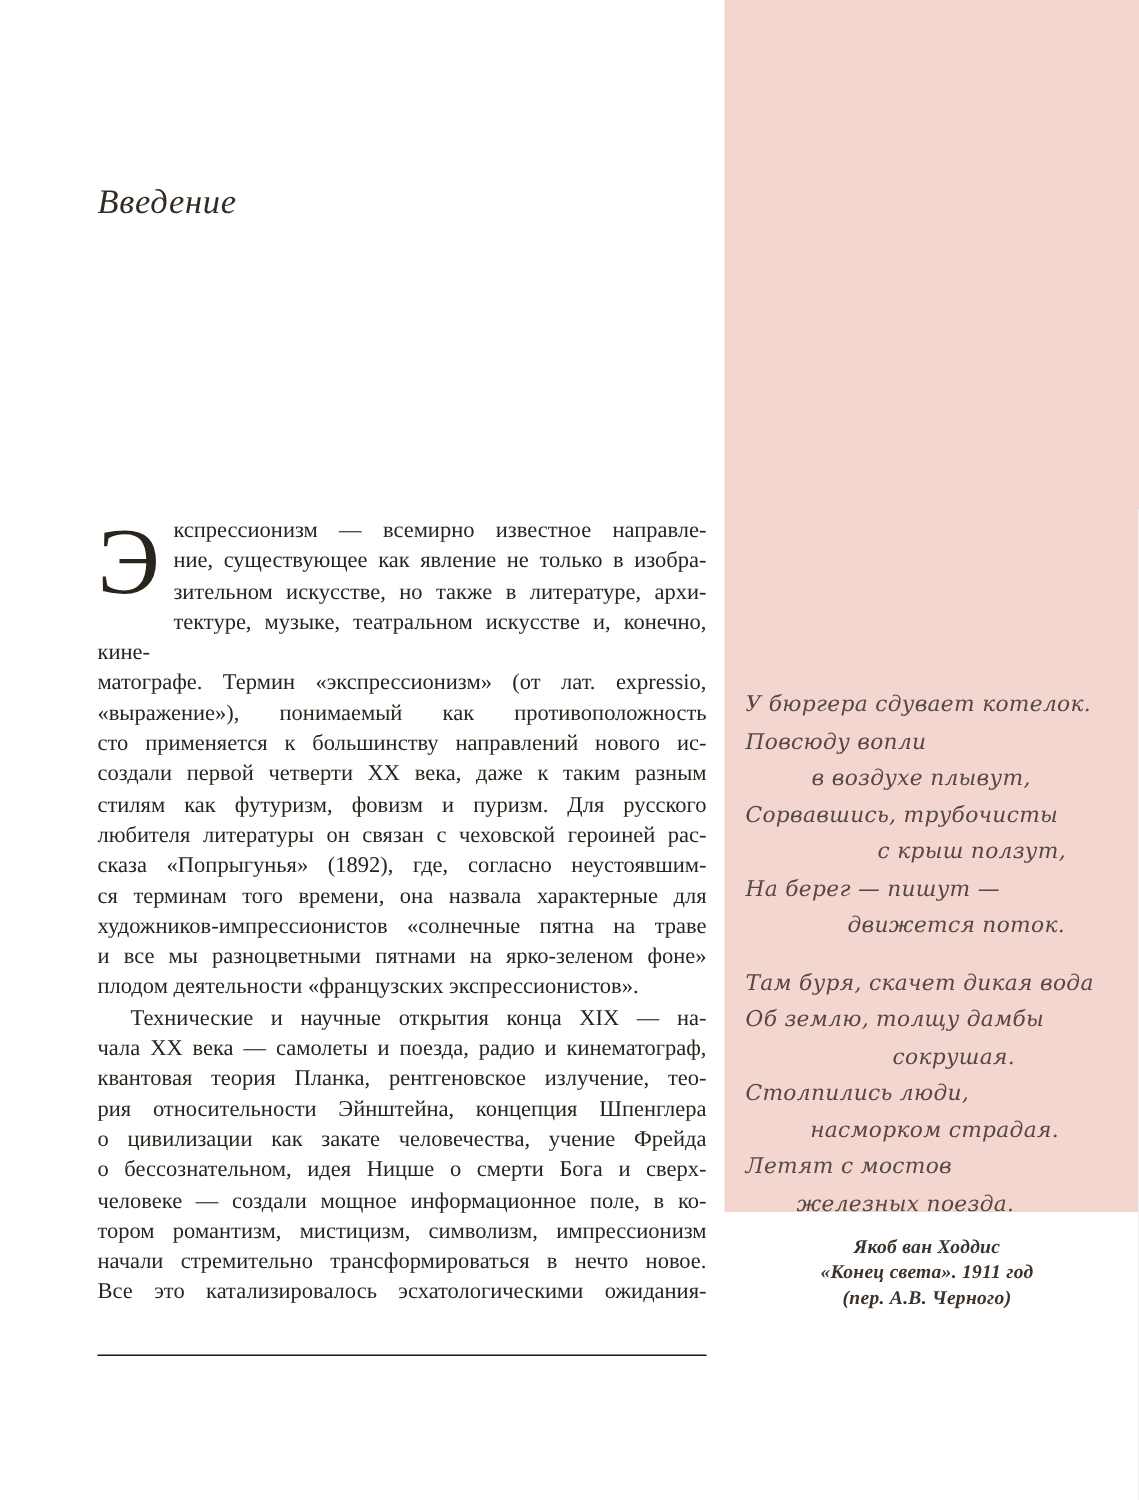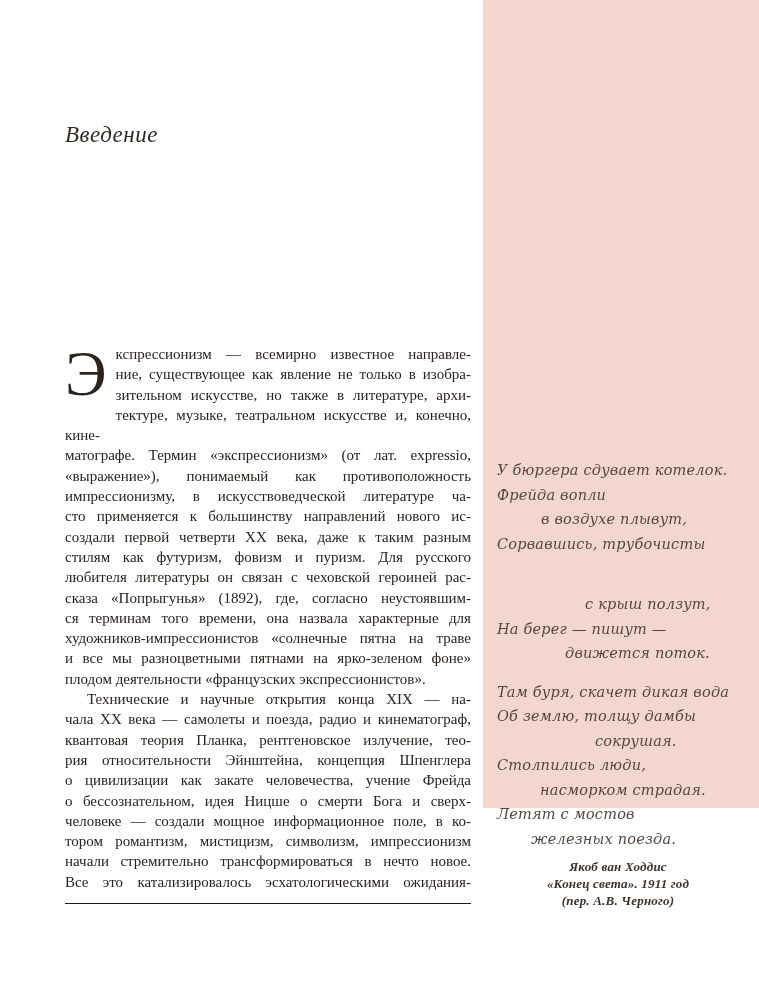--- a/index.html
+++ b/index.html
@@ -109,21 +109,20 @@
   <div class="body-text">
     <div class="para para-1">
       <span class="dropcap">Э</span>
       <div class="lines">
           <div class="line">кспрессионизм — всемирно известное направле-</div>
           <div class="line">ние, существующее как явление не только в изобра-</div>
           <div class="line">зительном искусстве, но также в литературе, архи-</div>
           <div class="line">тектуре, музыке, театральном искусстве и, конечно, кине-</div>
           <div class="line">матографе. Термин «экспрессионизм» (от лат. expressio,</div>
           <div class="line">«выражение»), понимаемый как противоположность</div>
-          <div class="line">импрессионизму, в искусствоведческой литературе ча-</div>
           <div class="line">сто применяется к большинству направлений нового ис-</div>
           <div class="line">создали первой четверти XX века, даже к таким разным</div>
           <div class="line">стилям как футуризм, фовизм и пуризм. Для русского</div>
           <div class="line">любителя литературы он связан с чеховской героиней рас-</div>
           <div class="line">сказа «Попрыгунья» (1892), где, согласно неустоявшим-</div>
           <div class="line">ся терминам того времени, она назвала характерные для</div>
           <div class="line">художников-импрессионистов «солнечные пятна на траве</div>
           <div class="line">и все мы разноцветными пятнами на ярко-зеленом фоне»</div>
           <div class="line">плодом деятельности «французских экспрессионистов».</div>
         </div>
@@ -141,24 +140,24 @@
         <div class="line">Все это катализировалось эсхатологическими ожидания-</div>
       </div>
   </div>
 
   <hr class="footer-rule">
 
   <aside class="pink-panel">
     <div class="poem">
       <div class="stanza stanza-1">
           <div class="poem-line" style="padding-left: 0px;">У бюргера сдувает котелок.</div>
-          <div class="poem-line" style="padding-left: 0px;">Фрейда вопли</div>
+          <div class="poem-line" style="padding-left: 0px;">Повсюду вопли</div>
           <div class="poem-line" style="padding-left: 44px;">в воздухе плывут,</div>
           <div class="poem-line" style="padding-left: 0px;">Сорвавшись, трубочисты</div>
-          <div class="poem-line" style="padding-left: 88px; margin-top: 36px;">с крыш ползут,</div>
+          <div class="poem-line" style="padding-left: 88px;">с крыш ползут,</div>
           <div class="poem-line" style="padding-left: 0px;">На берег — пишут —</div>
           <div class="poem-line" style="padding-left: 68px;">движется поток.</div>
         </div>
       <div class="stanza stanza-2">
           <div class="poem-line" style="padding-left: 0px;">Там буря, скачет дикая вода</div>
           <div class="poem-line" style="padding-left: 0px;">Об землю, толщу дамбы</div>
           <div class="poem-line" style="padding-left: 98px;">сокрушая.</div>
           <div class="poem-line" style="padding-left: 0px;">Столпились люди,</div>
           <div class="poem-line" style="padding-left: 0px; text-align: center;">насморком страдая.</div>
           <div class="poem-line" style="padding-left: 0px;">Летят с мостов</div>

